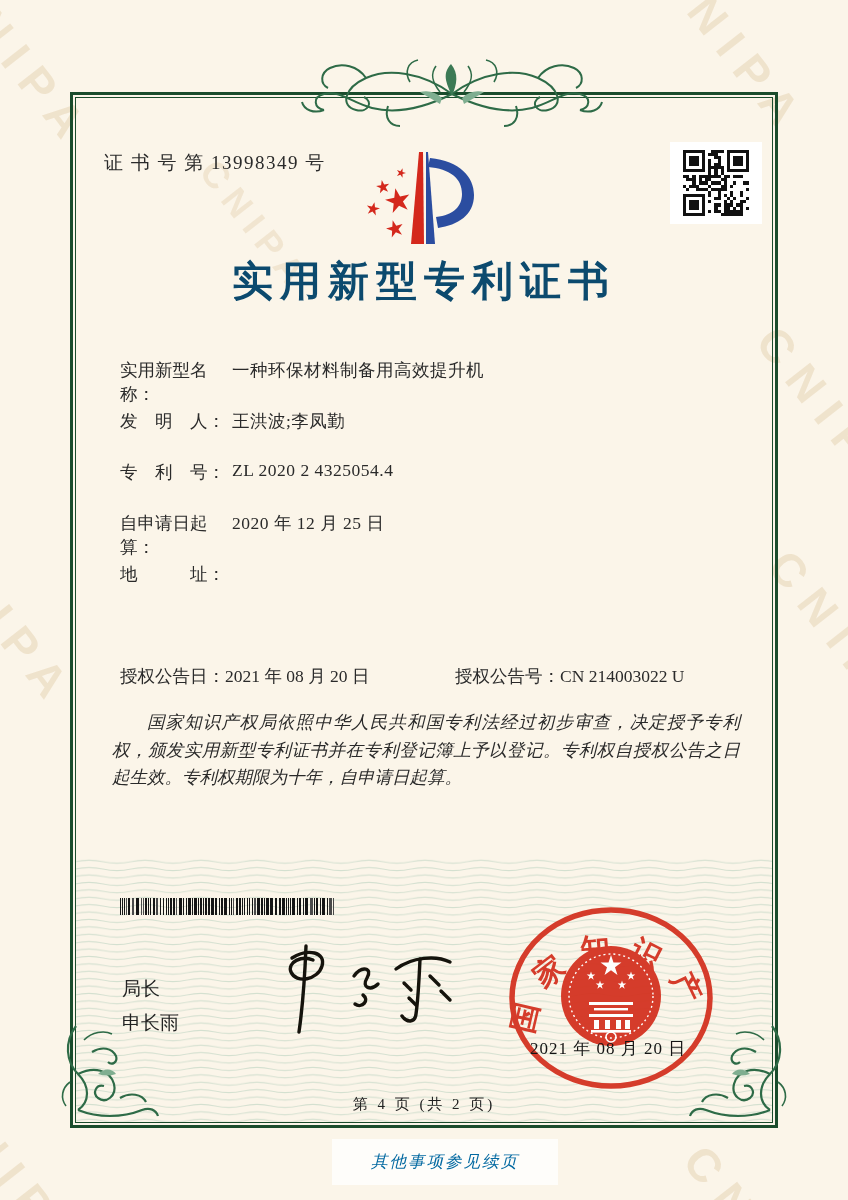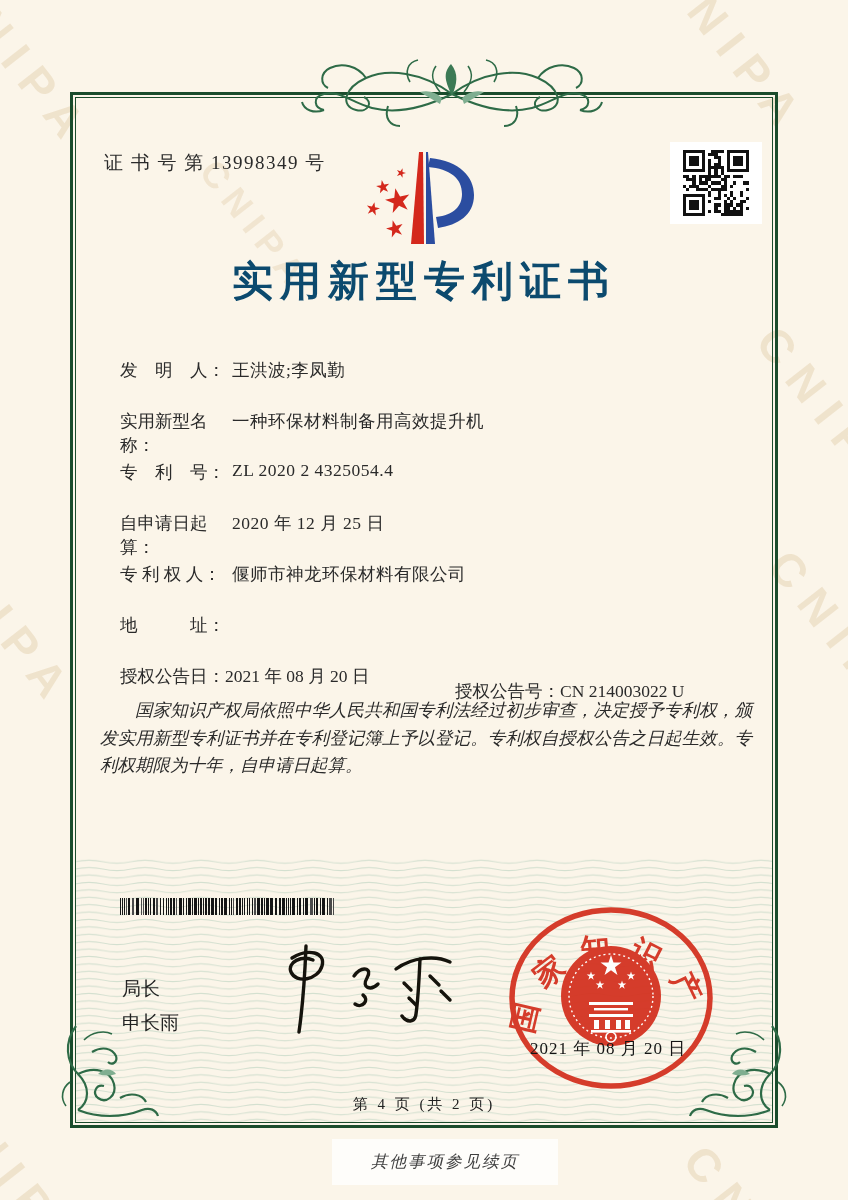--- a/index.html
+++ b/index.html
@@ -33,38 +33,38 @@
   .logo{left:352px;top:145px;}
   .qr-box{left:670px;top:142px;width:92px;height:82px;background:#ffffff;
           display:flex;align-items:center;justify-content:center;}
   .title{left:0;right:0;top:254px;text-align:center;font-size:41px;
          font-weight:bold;letter-spacing:7px;color:#0c4a6e;}
   .fields{left:120px;top:358px;width:640px;}
   .field-row{height:51px;display:flex;align-items:flex-start;font-size:17.5px;}
   .field-label{display:inline-block;width:112px;flex:0 0 112px;}
   .field-value{display:inline-block;letter-spacing:0.5px;}
   .grant-row{left:120px;top:664px;width:640px;font-size:17.5px;}
-  .grant-no{position:absolute;left:335px;top:0;margin-top:15px;}
+  .grant-no{position:absolute;left:335px;top:0;}
   .body-text{left:100px;top:697px;width:652px;font-size:17.5px;line-height:27.5px;
              font-style:italic;text-align:justify;}
-  .body-text p{margin:0;text-indent:2em;}
+  .body-text p{margin:12px;text-indent:2em;}
   .barcode{left:120px;top:898px;width:216px;height:17px;display:flex;align-items:stretch;}
   .barcode span{display:inline-block;height:100%;}
   .signer{left:122px;top:972px;font-family:"Liberation Sans","DejaVu Sans",sans-serif;
           font-size:19px;color:#222;line-height:34px;}
   .signature{left:250px;top:942px;}
   .seal{left:506px;top:906px;z-index:4;}
   .seal-date{left:528px;top:1037px;width:160px;font-size:17px;color:#141414;
              letter-spacing:1px;z-index:5;text-align:center;}
   .page-info{left:0;right:0;top:1095px;text-align:center;font-size:15px;
              letter-spacing:3px;color:#222;}
   .note-box{left:332px;top:1139px;width:226px;height:46px;
             background:rgba(255,255,255,0.78);display:flex;align-items:center;
             justify-content:center;font-size:16.5px;font-style:italic;
-            letter-spacing:2px;color:#404040;z-index:3;}
+            letter-spacing:2px;color:#0369a1;z-index:3;}
 </style>
 </head>
 <body>
 
 <svg class="waves" width="698" height="266">
   <defs>
     <pattern id="wv" width="56" height="7.4" patternUnits="userSpaceOnUse">
       <path d="M0 3.7 Q14 0.6 28 3.7 T56 3.7" fill="none" stroke="#d4e0d0" stroke-width="1.1"></path>
     </pattern>
   </defs>
@@ -282,38 +282,34 @@
       <rect x="0" y="14" width="1" height="7" fill="#111"></rect>
       <rect x="6" y="14" width="1" height="7" fill="#111"></rect>
       <rect x="2" y="16" width="3" height="3" fill="#111"></rect>
     </svg>
 </div>
 
 <div class="content title">实用新型专利证书</div>
 
 <div class="content fields">
   <div class="field-row">
+    <span class="field-label">实用新型名称：</span>
+    <span class="field-value">一种环保材料制备用高效提升机</span>
+  </div>
+  <div class="field-row">
     <span class="field-label">发　明　人：</span>
     <span class="field-value">王洪波;李凤勤</span>
-  </div>
-  <div class="field-row">
-    <span class="field-label">实用新型名称：</span>
-    <span class="field-value">一种环保材料制备用高效提升机</span>
   </div>
   <div class="field-row">
     <span class="field-label">专　利　号：</span>
     <span class="field-value">ZL 2020 2 4325054.4</span>
   </div>
   <div class="field-row">
     <span class="field-label">自申请日起算：</span>
     <span class="field-value">2020 年 12 月 25 日</span>
-  </div>
-  <div class="field-row">
-    <span class="field-label">专 利 权 人：</span>
-    <span class="field-value">偃师市神龙环保材料有限公司</span>
   </div>
   <div class="field-row">
     <span class="field-label">地　　　址：</span>
   </div>
 </div>
 
 <div class="content grant-row">
   <span>授权公告日：</span><span>2021 年 08 月 20 日</span>
   <span class="grant-no"><span>授权公告号：</span><span>CN 214003022 U</span></span>
 </div>

